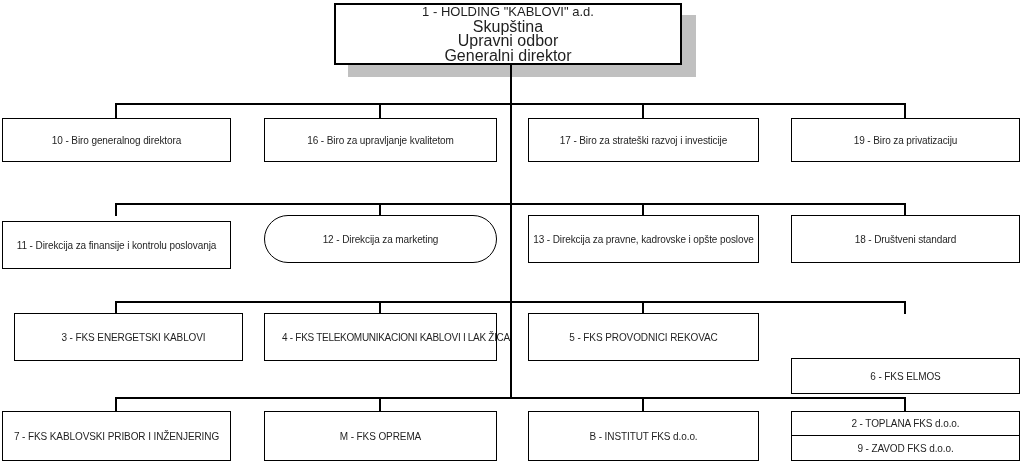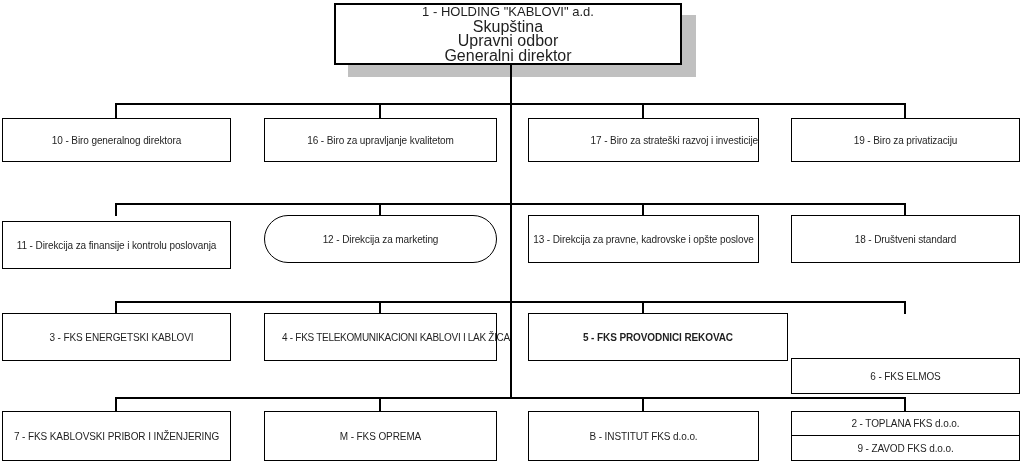--- a/index.html
+++ b/index.html
@@ -74,21 +74,21 @@
   <div class="line drop" style="left:379px; top:103px; height:16px;"></div>
   <div class="line drop" style="left:642px; top:103px; height:16px;"></div>
   <div class="line drop" style="left:904px; top:103px; height:16px;"></div>
 
   <div class="node" style="left:2px; top:118px; width:229px; height:44px;">
     <span class="label">10 - Biro generalnog direktora</span>
   </div>
   <div class="node" style="left:264px; top:118px; width:233px; height:44px;">
     <span class="label">16 - Biro za upravljanje kvalitetom</span>
   </div>
-  <div class="node" style="left:528px; top:118px; width:231px; height:44px;justify-content:flex-end;">
+  <div class="node" style="left:528px; top:118px; width:231px; height:44px;">
     <span class="label">17 - Biro za strateški razvoj i investicije</span>
   </div>
   <div class="node" style="left:791px; top:118px; width:229px; height:44px;">
     <span class="label">19 - Biro za privatizaciju</span>
   </div>
 
   <div class="line rail" style="top:203px;"></div>
   <div class="line drop" style="left:115px; top:203px; height:13px;"></div>
   <div class="line drop" style="left:379px; top:203px; height:13px;"></div>
   <div class="line drop" style="left:642px; top:203px; height:13px;"></div>
@@ -106,27 +106,27 @@
   <div class="node" style="left:791px; top:215px; width:229px; height:48px;">
     <span class="label">18 - Društveni standard</span>
   </div>
 
   <div class="line rail" style="top:301px;"></div>
   <div class="line drop" style="left:115px; top:301px; height:13px;"></div>
   <div class="line drop" style="left:379px; top:301px; height:13px;"></div>
   <div class="line drop" style="left:642px; top:301px; height:13px;"></div>
   <div class="line drop" style="left:904px; top:301px; height:13px;"></div>
 
-  <div class="node" style="left:2px; top:313px; width:229px; height:48px;padding-left:10px;">
+  <div class="node" style="left:14px; top:313px; width:229px; height:48px;padding-left:10px;">
     <span class="label">3 - FKS ENERGETSKI KABLOVI</span>
   </div>
   <div class="node" style="left:264px; top:313px; width:233px; height:48px;">
     <span class="label tight">4 - FKS TELEKOMUNIKACIONI KABLOVI I LAK ŽICA</span>
   </div>
-  <div class="node" style="left:528px; top:313px; width:260px; height:48px;font-weight:bold;">
+  <div class="node" style="left:528px; top:313px; width:231px; height:48px;">
     <span class="label">5 - FKS PROVODNICI REKOVAC</span>
   </div>
   <div class="node" style="left:791px; top:313px; width:229px; height:36px;margin-top:45px;">
     <span class="label">6 - FKS ELMOS</span>
   </div>
 
   <div class="line rail" style="top:397px;"></div>
   <div class="line drop" style="left:115px; top:397px; height:15px;"></div>
   <div class="line drop" style="left:379px; top:397px; height:15px;"></div>
   <div class="line drop" style="left:642px; top:397px; height:15px;"></div>

